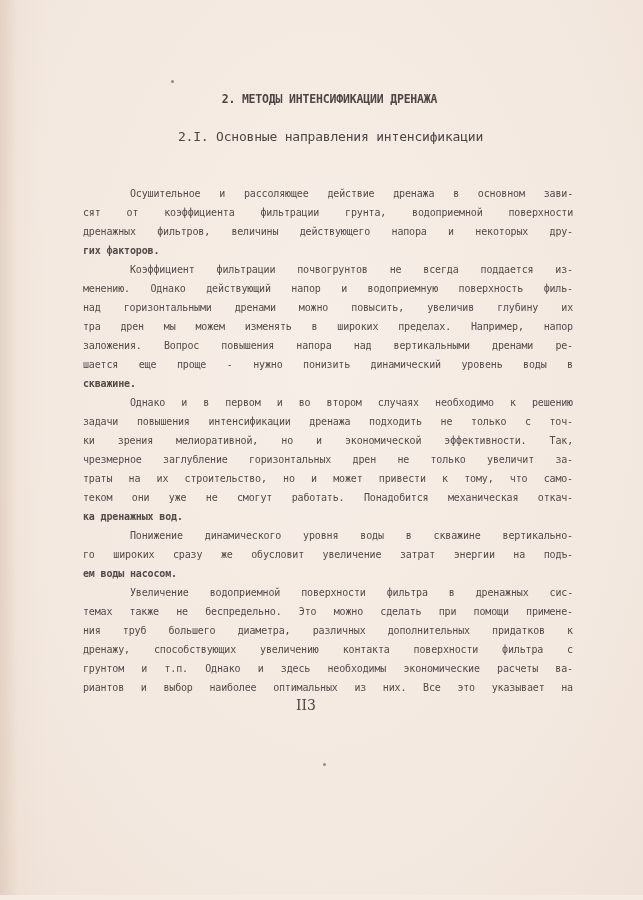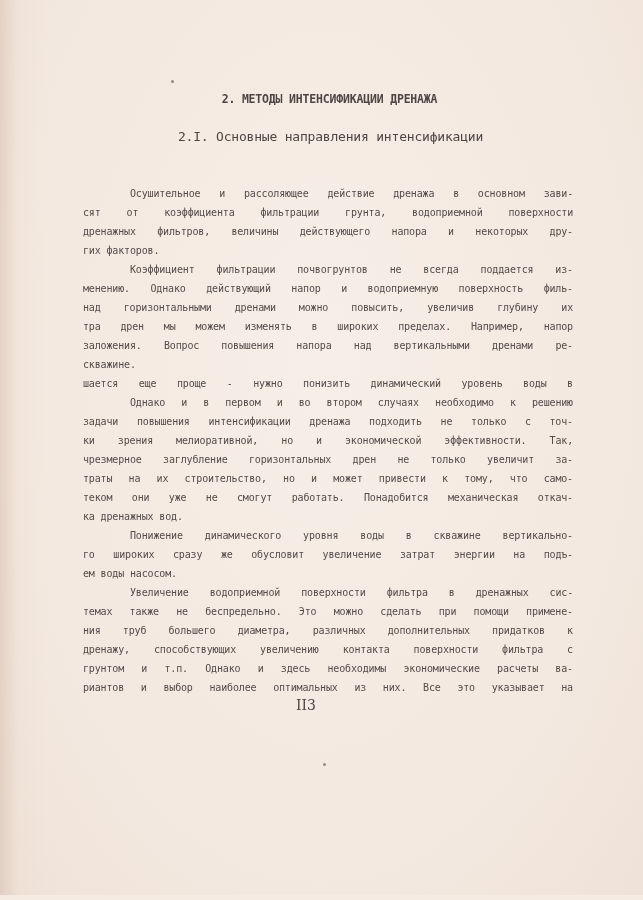--- a/index.html
+++ b/index.html
@@ -52,21 +52,21 @@
       height: 19px;
       line-height: 19px;
       font-size: 10px;
       white-space: nowrap;
       letter-spacing: -0.15px;
       text-align: justify;
       text-align-last: justify;
       color: #544a4a;
     }
     .line.indent { padding-left: 47px; }
-    .line.last { text-align-last: left; }
+    .line.last { text-align-last: left; font-weight: bold; }
     .page-number {
       position: absolute;
       top: 697px;
       left: 296px;
       font-size: 14px;
       color: #4e4545;
       font-family: "DejaVu Serif", "Liberation Serif", serif;
     }
   </style>
 </head>
@@ -82,22 +82,22 @@
   <div class="body-text" id="body-text">
       <div class="line indent">Осушительное и рассоляющее действие дренажа в основном зави-</div>
       <div class="line">сят от коэффициента фильтрации грунта, водоприемной поверхности</div>
       <div class="line">дренажных фильтров, величины действующего напора и некоторых дру-</div>
       <div class="line last">гих факторов.</div>
       <div class="line indent">Коэффициент фильтрации почвогрунтов не всегда поддается из-</div>
       <div class="line">менению. Однако действующий напор и водоприемную поверхность филь-</div>
       <div class="line">над горизонтальными дренами можно повысить, увеличив глубину их</div>
       <div class="line">тра дрен мы можем изменять в широких пределах. Например, напор</div>
       <div class="line">заложения. Вопрос повышения напора над вертикальными дренами ре-</div>
+      <div class="line">шается еще проще - нужно понизить динамический уровень воды в</div>
       <div class="line last">скважине.</div>
-      <div class="line">шается еще проще - нужно понизить динамический уровень воды в</div>
       <div class="line indent">Однако и в первом и во втором случаях необходимо к решению</div>
       <div class="line">задачи повышения интенсификации дренажа подходить не только с точ-</div>
       <div class="line">ки зрения мелиоративной, но и экономической эффективности. Так,</div>
       <div class="line">чрезмерное заглубление горизонтальных дрен не только увеличит за-</div>
       <div class="line">траты на их строительство, но и может привести к тому, что само-</div>
       <div class="line">теком они уже не смогут работать. Понадобится механическая откач-</div>
       <div class="line last">ка дренажных вод.</div>
       <div class="line indent">Понижение динамического уровня воды в скважине вертикально-</div>
       <div class="line">го широких сразу же обусловит увеличение затрат энергии на подъ-</div>
       <div class="line last">ем воды насосом.</div>

